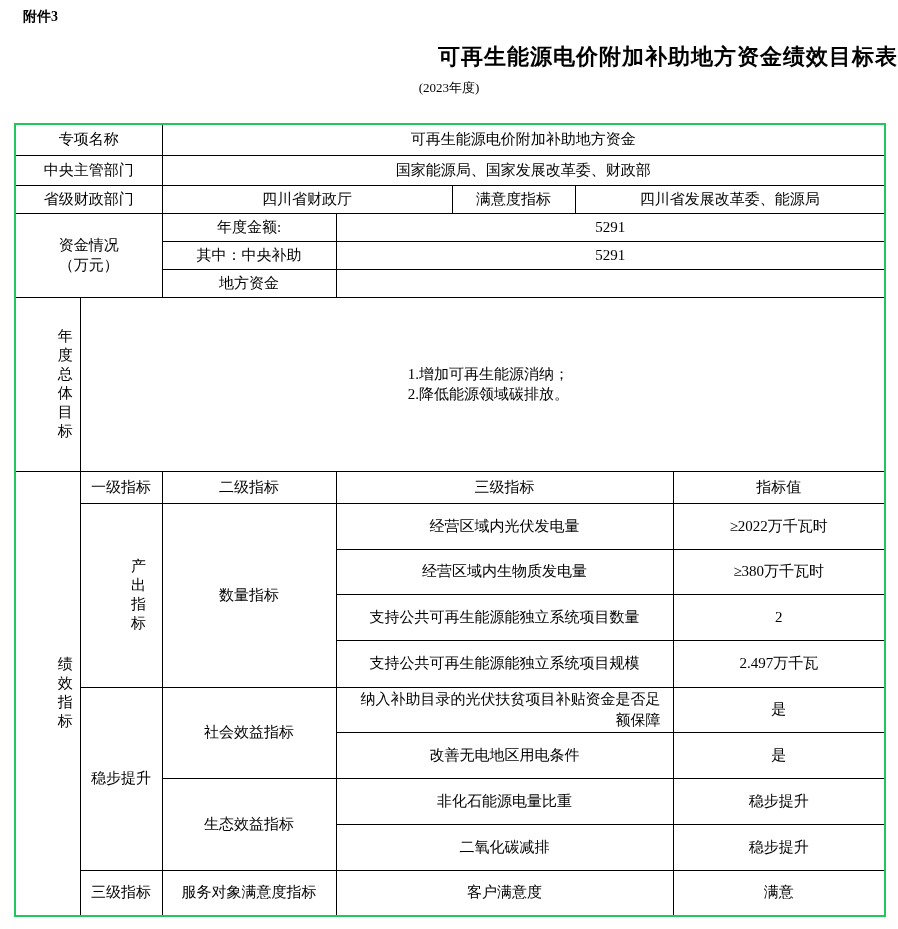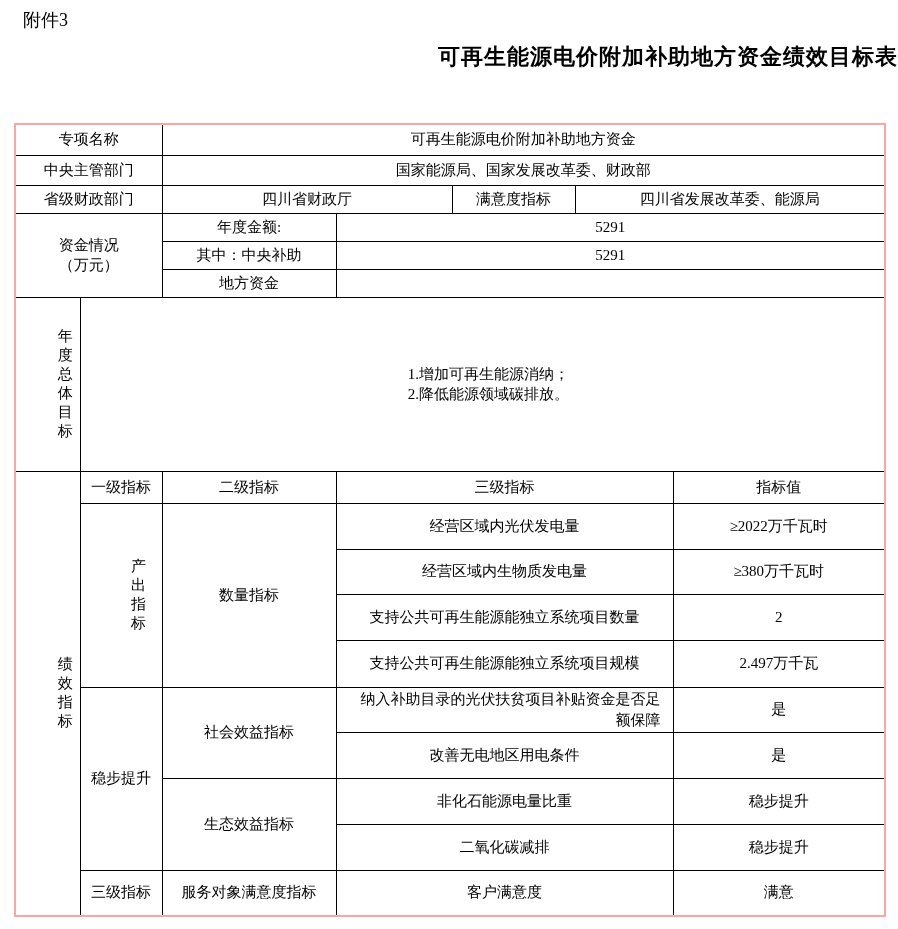--- a/index.html
+++ b/index.html
@@ -6,37 +6,37 @@
   html, body {
     width: 898px; height: 929px;
     background: #ffffff;
     color: #000000;
     font-family: "Liberation Serif", "DejaVu Serif", serif;
   }
   .page { position: relative; width: 898px; height: 929px; overflow: hidden; }
 
   .attachment {
     position: absolute; left: 23px; top: 8px;
-    font-size: 18px; font-weight: normal;
+    font-size: 14px; font-weight: bold;
   }
   .doc-title {
     position: absolute; left: 0; top: 42px; width: 898px;
     text-align: right; font-size: 22px; font-weight: bold; letter-spacing: 1px;
   }
   .doc-subtitle {
     position: absolute; left: 0; top: 79px; width: 898px;
     text-align: center; font-size: 13px;
   }
 
   table.main {
     position: absolute; left: 14px; top: 123px;
     width: 871px;
     border-collapse: collapse;
     table-layout: fixed;
-    border: 2px solid #fca5a5;
+    border: 2px solid #22c55e;
   }
   table.main td {
     border: 1px solid #000;
     font-size: 15px;
     text-align: center;
     vertical-align: middle;
     padding: 0 2px;
     overflow: hidden;
   }
   td.al { text-align: left; padding-left: 8px; }
@@ -57,20 +57,21 @@
   .wrap310 { display: inline-block; max-width: 312px; line-height: 21px; text-align: right; }
   .wrap66  { display: inline-block; max-width: 66px;  line-height: 19px; }
 </style>
 </head>
 <body>
 
 <div class="page">
 
   <div class="attachment">附件3</div>
   <div class="doc-title">可再生能源电价附加补助地方资金绩效目标表</div>
+  <div class="doc-subtitle">(2023年度)</div>
 
   <table class="main">
     <colgroup>
       <col style="width:65px">
         <col style="width:82px">
         <col style="width:174px">
       <col style="width:116px">
         <col style="width:123px">
         <col style="width:98px">
         <col style="width:212px">

